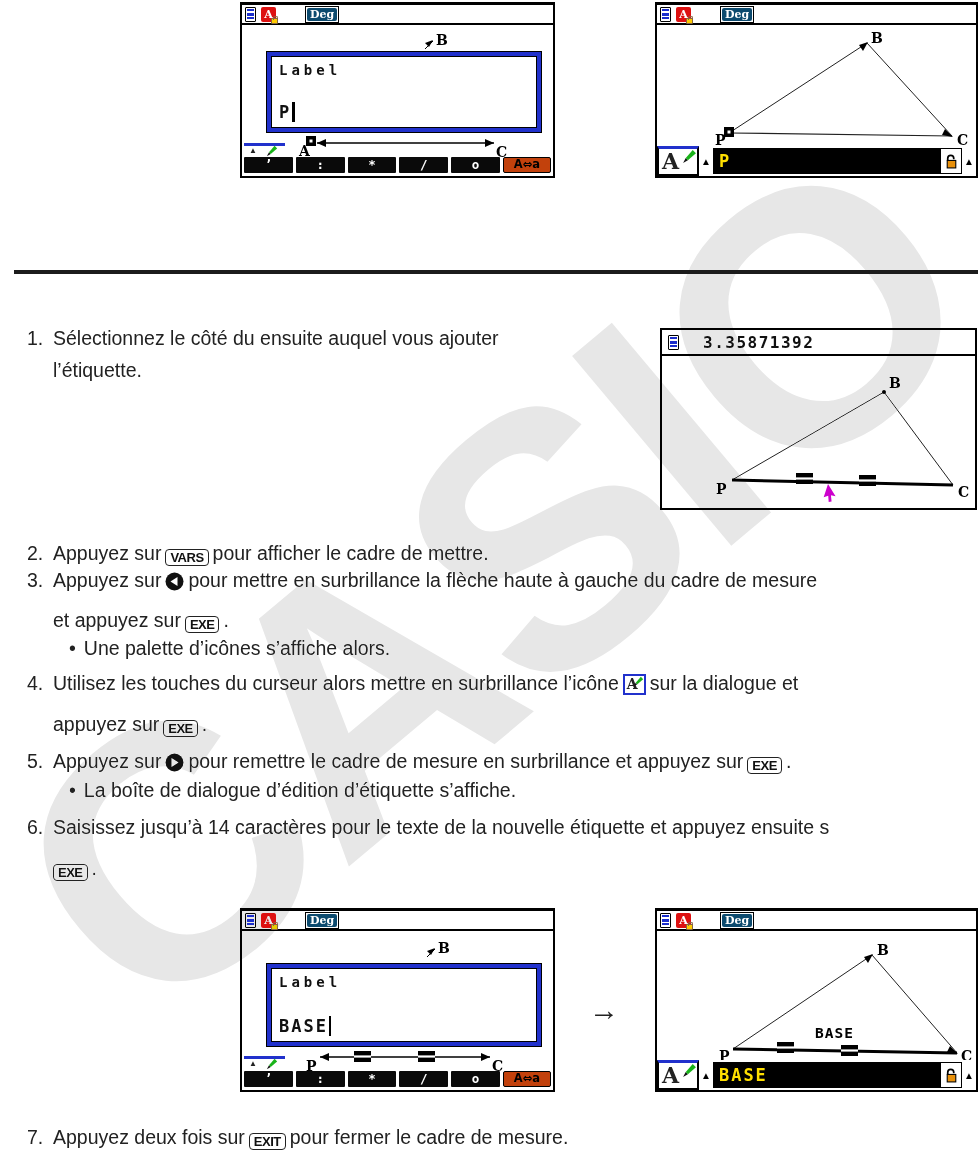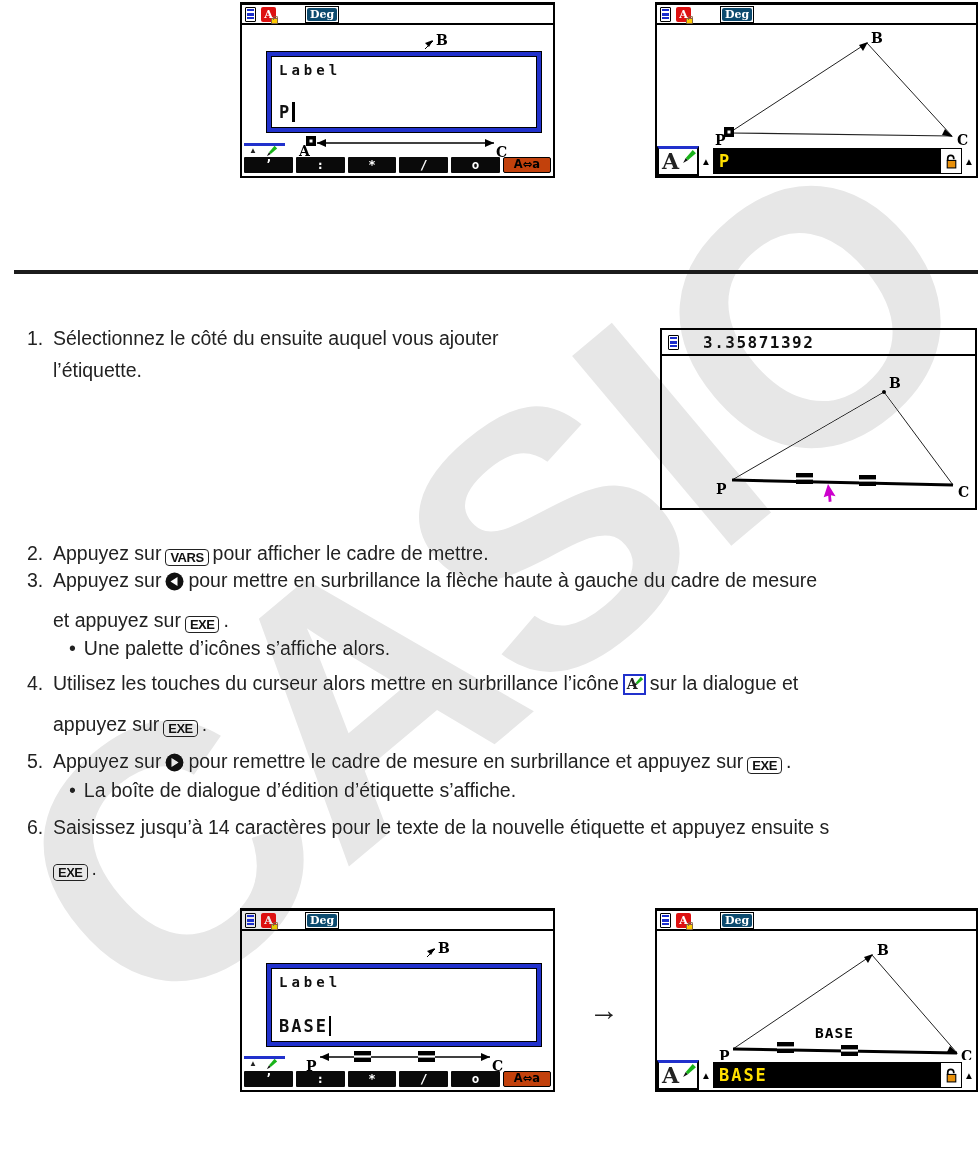--- a/index.html
+++ b/index.html
@@ -341,15 +341,18 @@
       <span class="lockbox">
           <svg width="13" height="15" viewBox="0 0 12 14">
             <path d="M2.5 6 V4 a2.8 2.8 0 0 1 5.6 0 V5" fill="none" stroke="#000" stroke-width="1.6"></path>
             <rect x="2" y="6" width="8" height="7" fill="#e8900a" stroke="#000" stroke-width="1"></rect>
           </svg>
         </span>
       <span class="mtri">▲</span>
     </div>
   </div>
 
+  <div class="step" style="top:1117px">
+    <span class="num">7.</span><span>Appuyez deux fois sur</span><span class="key">EXIT</span><span>pour fermer le cadre de mesure.</span>
+  </div>
 
   <div class="wm">CASIO</div>
 </div>
 
 </body></html>

